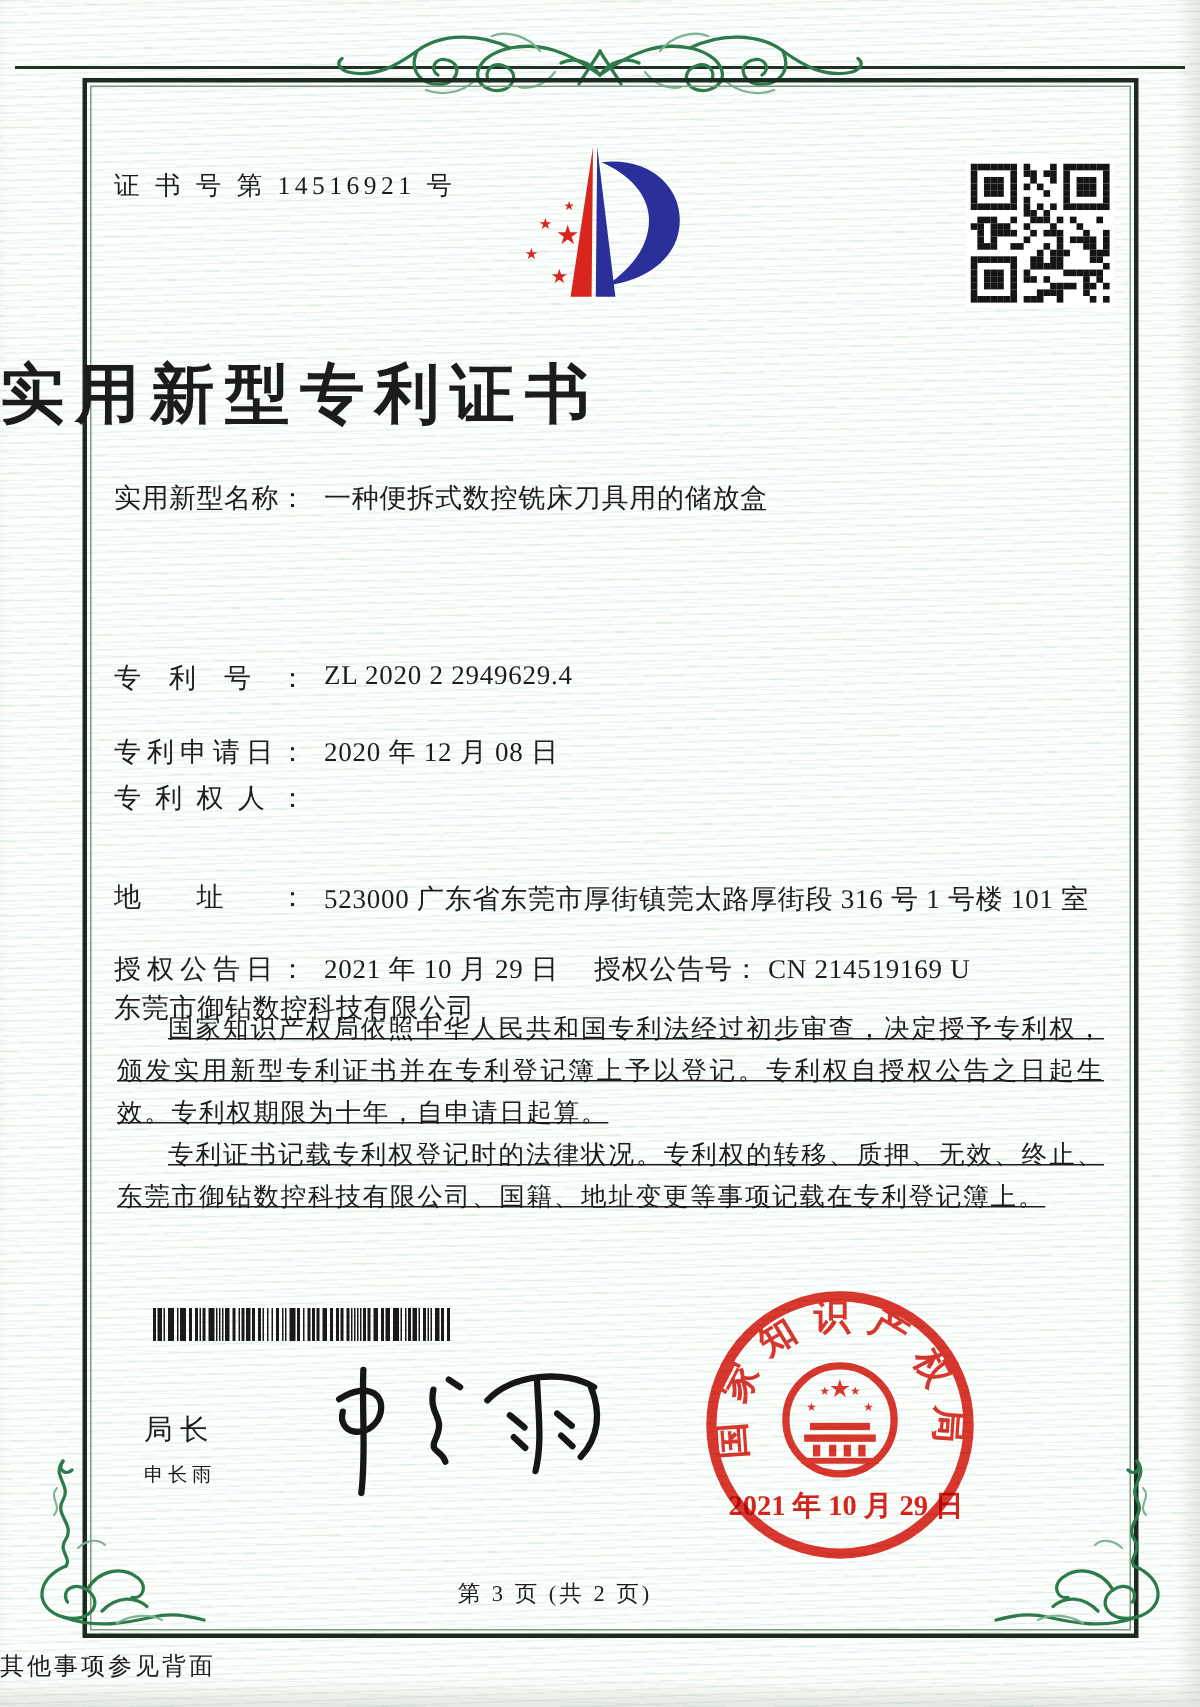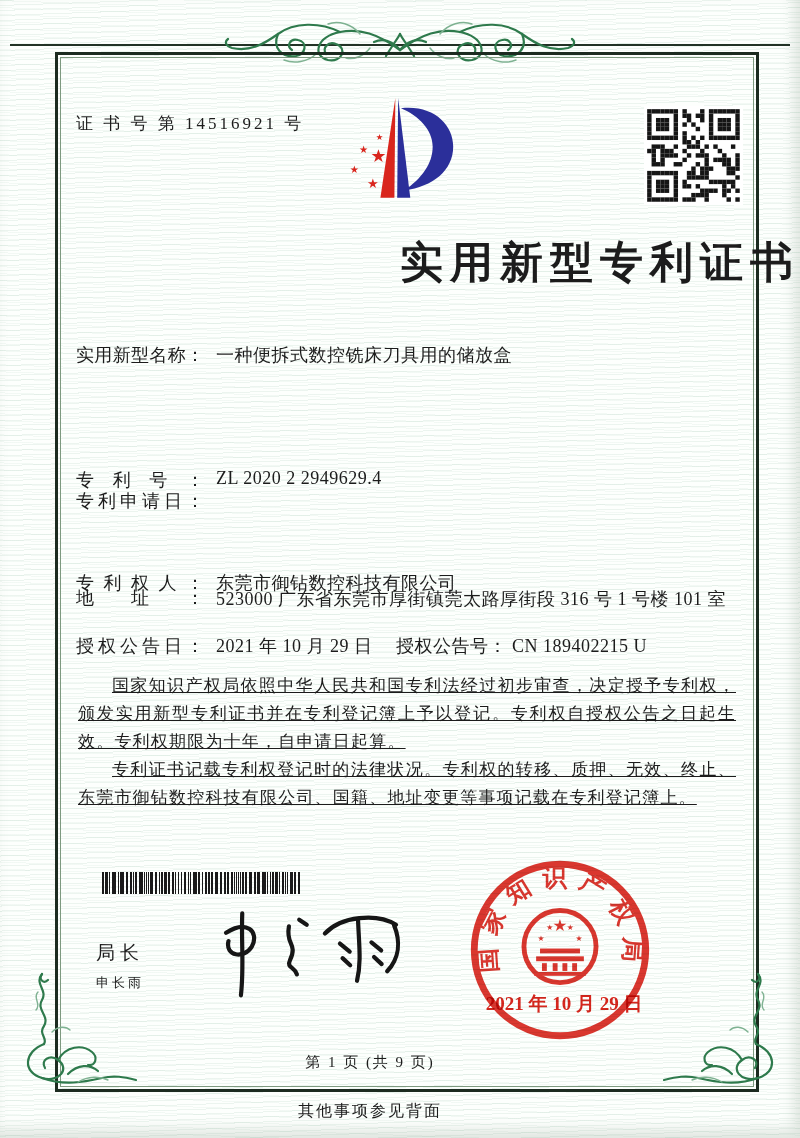--- a/index.html
+++ b/index.html
@@ -11,43 +11,43 @@
       repeating-linear-gradient(178deg, rgba(120,175,145,.13) 0 1px, rgba(255,255,255,0) 1px 5px),
       repeating-linear-gradient(182deg, rgba(120,175,145,.08) 0 1px, rgba(255,255,255,0) 1px 7px);}
   
   .frame{position:absolute;left:55px;top:52px;width:698px;height:1034px;border:3px solid #1c2b20;}
   .frame-inner{position:absolute;inset:2px;border:1px solid #7d997f;}
   .top-line{position:absolute;left:10px;right:10px;top:44px;height:2px;background:#223326;}
   
   .cert-no{position:absolute;left:76px;top:112px;font-size:17px;letter-spacing:3px;font-weight:500;}
   .logo{position:absolute;left:330px;top:90px;}
   .qr{position:absolute;left:644px;top:106px;background:#fff;padding:1px;}
-  .title{position:absolute;left:0;right:0;top:234px;text-align:right;font-size:43px;font-weight:bold;letter-spacing:7px;}
+  .title{position:absolute;left:0;right:0;top:234px;text-align:left;font-size:43px;font-weight:bold;letter-spacing:7px;}
   
   .frow{position:absolute;left:76px;display:flex;gap:12px;font-size:18px;}
   .frow .lbl{width:128px;flex:0 0 128px;text-align:justify;text-align-last:justify;letter-spacing:0;}
   .frow .val{letter-spacing:.5px;}
-  .row0{top:343px;} .row1{top:389px;} .row2{top:440px;margin-top:28px;} .row3{top:489px;}
-  .row4{top:571px;} .row5{top:586px;} .row6{top:634px;}
+  .row0{top:320px;} .row1{top:389px;} .row2{top:440px;} .row3{top:489px;}
+  .row4{top:520px;flex-direction:column;} .row5{top:586px;} .row6{top:634px;}
   .row5 .val{width:522px;line-height:27px;}
   .grant-no{position:absolute;left:396px;top:634px;font-size:18px;letter-spacing:.5px;}
   
   .paras{position:absolute;left:78px;top:672px;width:658px;font-size:17px;line-height:28px;
          letter-spacing:1.2px;text-align:justify;text-decoration:underline;}
   .paras p{margin:0;text-indent:2em;}
   
   .barcode{position:absolute;left:100px;top:872px;}
   .signer-role{position:absolute;left:96px;top:940px;font-size:19px;letter-spacing:5px;font-family:"Liberation Sans","DejaVu Sans",sans-serif;}
   .signer-name{position:absolute;left:96px;top:974px;font-size:13px;letter-spacing:3px;font-family:"Liberation Sans","DejaVu Sans",sans-serif;}
   .signature{position:absolute;left:212px;top:898px;transform:rotate(-2deg);}
   .seal{position:absolute;left:465px;top:855px;mix-blend-mode:multiply;opacity:.92;}
   .seal-date{position:absolute;left:478px;top:991px;width:172px;text-align:center;color:#d9261d;
              font-size:19px;font-weight:600;mix-blend-mode:multiply;}
   .page-info{position:absolute;left:0;right:60px;top:1053px;text-align:center;font-size:15px;letter-spacing:2px;}
-  .back-note{position:absolute;left:0;right:60px;top:1101px;text-align:center;font-size:16px;letter-spacing:2px;}
+  .back-note{position:absolute;left:0;right:60px;top:1101px;font-size:16px;letter-spacing:2px;}
   .orn-top{position:absolute;left:220px;top:4px;}
   .orn-bl{position:absolute;left:8px;top:972px;}
   .orn-br{position:absolute;left:662px;top:972px;transform:scaleX(-1);}
 </style>
 </head>
 <body>
 
 <div class="page">
   <div class="texture"></div>
 
@@ -338,36 +338,37 @@
   <div class="frow row0">
     <span class="lbl">实用新型名称：</span>
     <span class="val">一种便拆式数控铣床刀具用的储放盒</span>
   </div>
   <div class="frow row2">
     <span class="lbl">专利号：</span>
     <span class="val">ZL 2020 2 2949629.4</span>
   </div>
   <div class="frow row3">
     <span class="lbl">专利申请日：</span>
+    <span class="val">2020 年 12 月 08 日</span>
   </div>
   <div class="frow row4">
     <span class="lbl">专利权人：</span>
     <span class="val">东莞市御钻数控科技有限公司</span>
   </div>
   <div class="frow row5">
     <span class="lbl">地址：</span>
     <span class="val">523000 广东省东莞市厚街镇莞太路厚街段 316 号 1 号楼 101 室</span>
   </div>
   <div class="frow row6">
     <span class="lbl">授权公告日：</span>
     <span class="val">2021 年 10 月 29 日</span>
   </div>
   <div class="grant-no">
     <span>授权公告号：</span>
-    <span>CN 189402215 U</span>
+    <span>CN 214519169 U</span>
   </div>
 
   <div class="paras">
     <p>国家知识产权局依照中华人民共和国专利法经过初步审查，决定授予专利权，颁发实用新型专利证书并在专利登记簿上予以登记。专利权自授权公告之日起生效。专利权期限为十年，自申请日起算。</p>
     <p>专利证书记载专利权登记时的法律状况。专利权的转移、质押、无效、终止、东莞市御钻数控科技有限公司、国籍、地址变更等事项记载在专利登记簿上。</p>
   </div>
 
   <svg id="barcode" class="barcode" width="205" height="22" viewBox="0 0 205 22">
       <rect x="2" y="0" width="2" height="22" fill="#1a1a1a"></rect>
       <rect x="5" y="0" width="3" height="22" fill="#1a1a1a"></rect>
@@ -472,15 +473,15 @@
         <rect x="79" y="111" width="5" height="8"></rect>
         <rect x="90" y="111" width="5" height="8"></rect>
         <rect x="100" y="111" width="5" height="8"></rect>
         <rect x="110" y="111" width="5" height="8"></rect>
         <rect x="71" y="120" width="53" height="4"></rect>
       </g>
     </g>
   </svg>
   <div class="seal-date">2021 年 10 月 29 日</div>
 
-  <div class="page-info">第 1 页 (共 9 页)</div>
+  <div class="page-info">第 3 页 (共 2 页)</div>
   <div class="back-note">其他事项参见背面</div>
 </div>
 
 </body></html>

